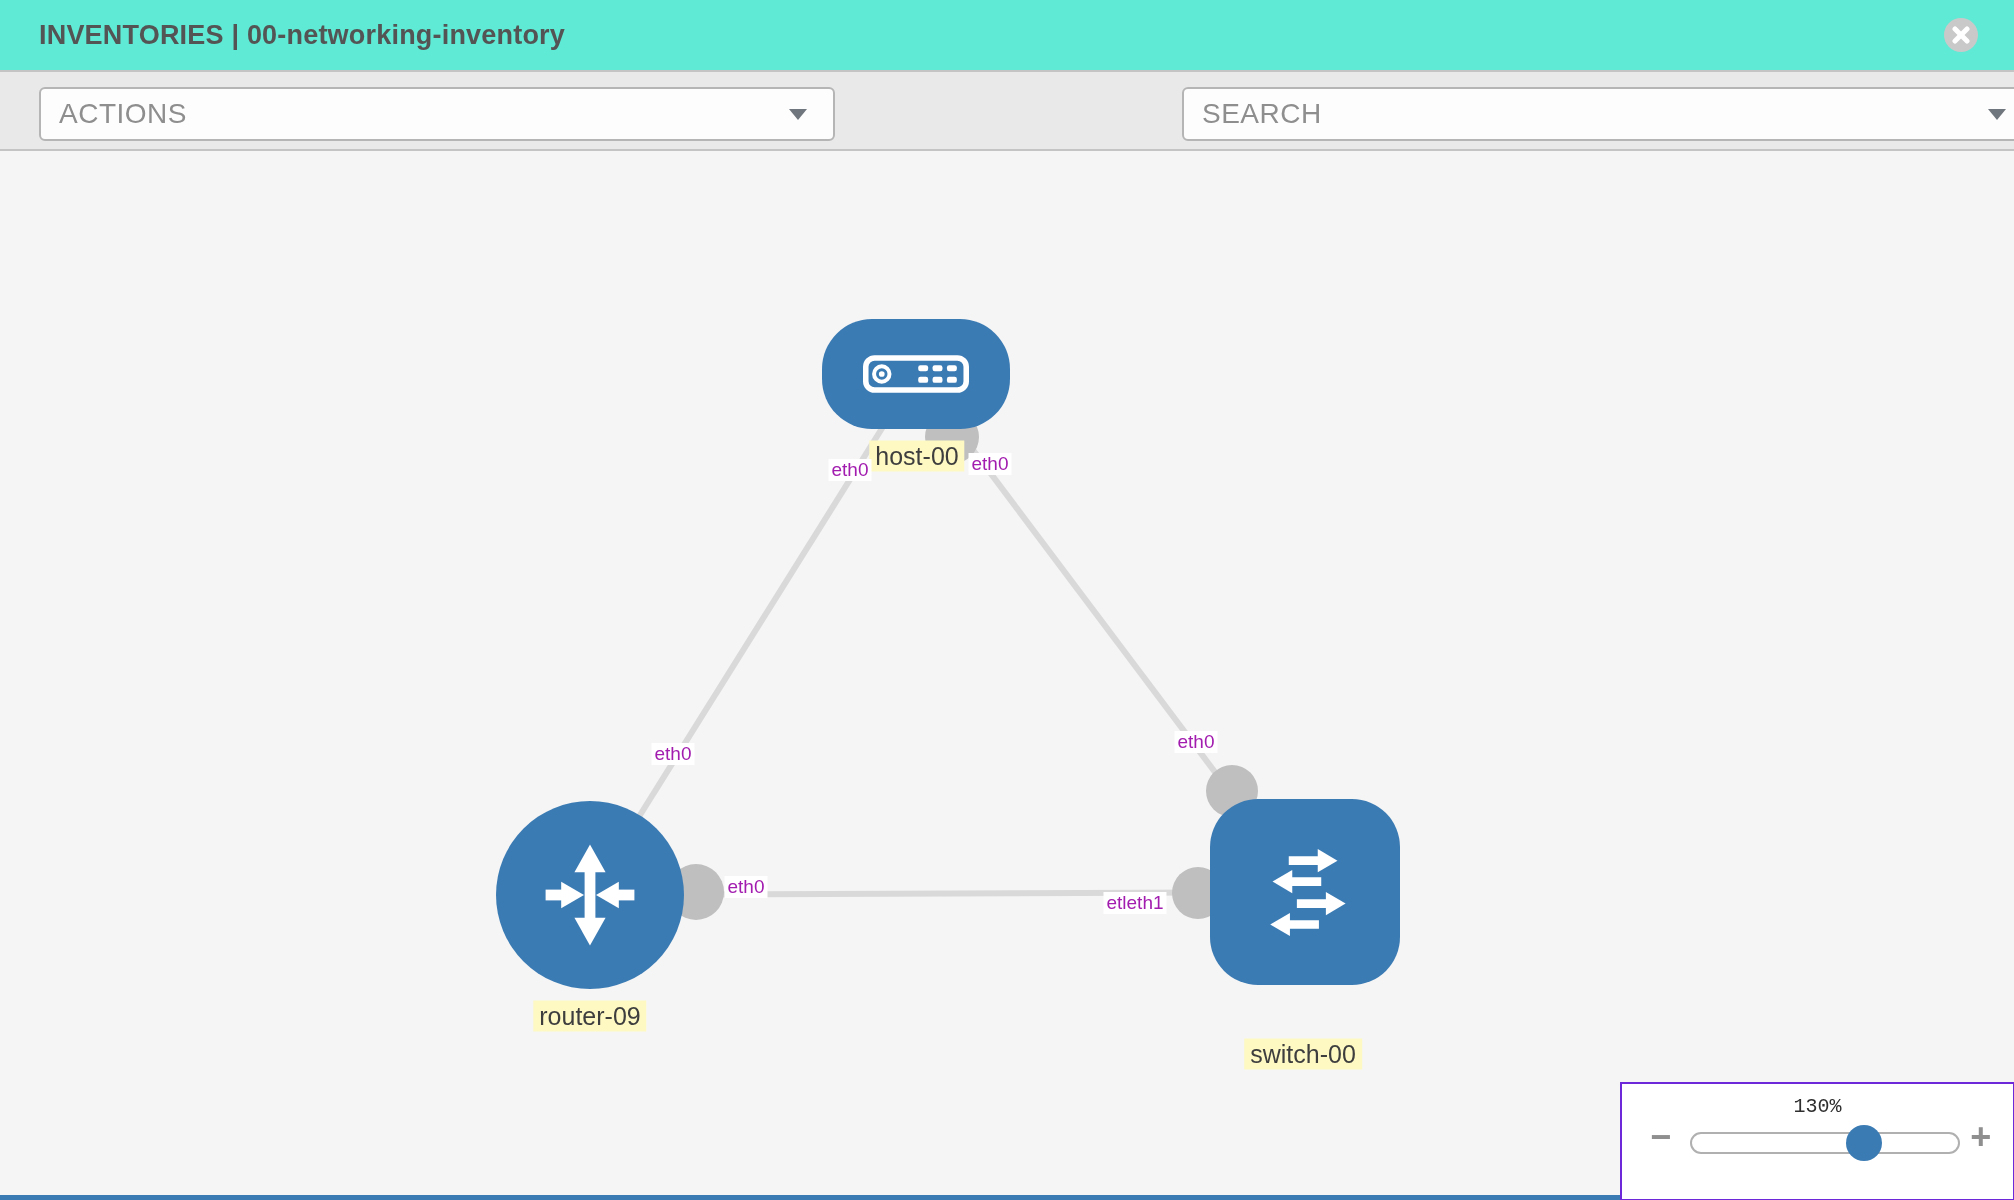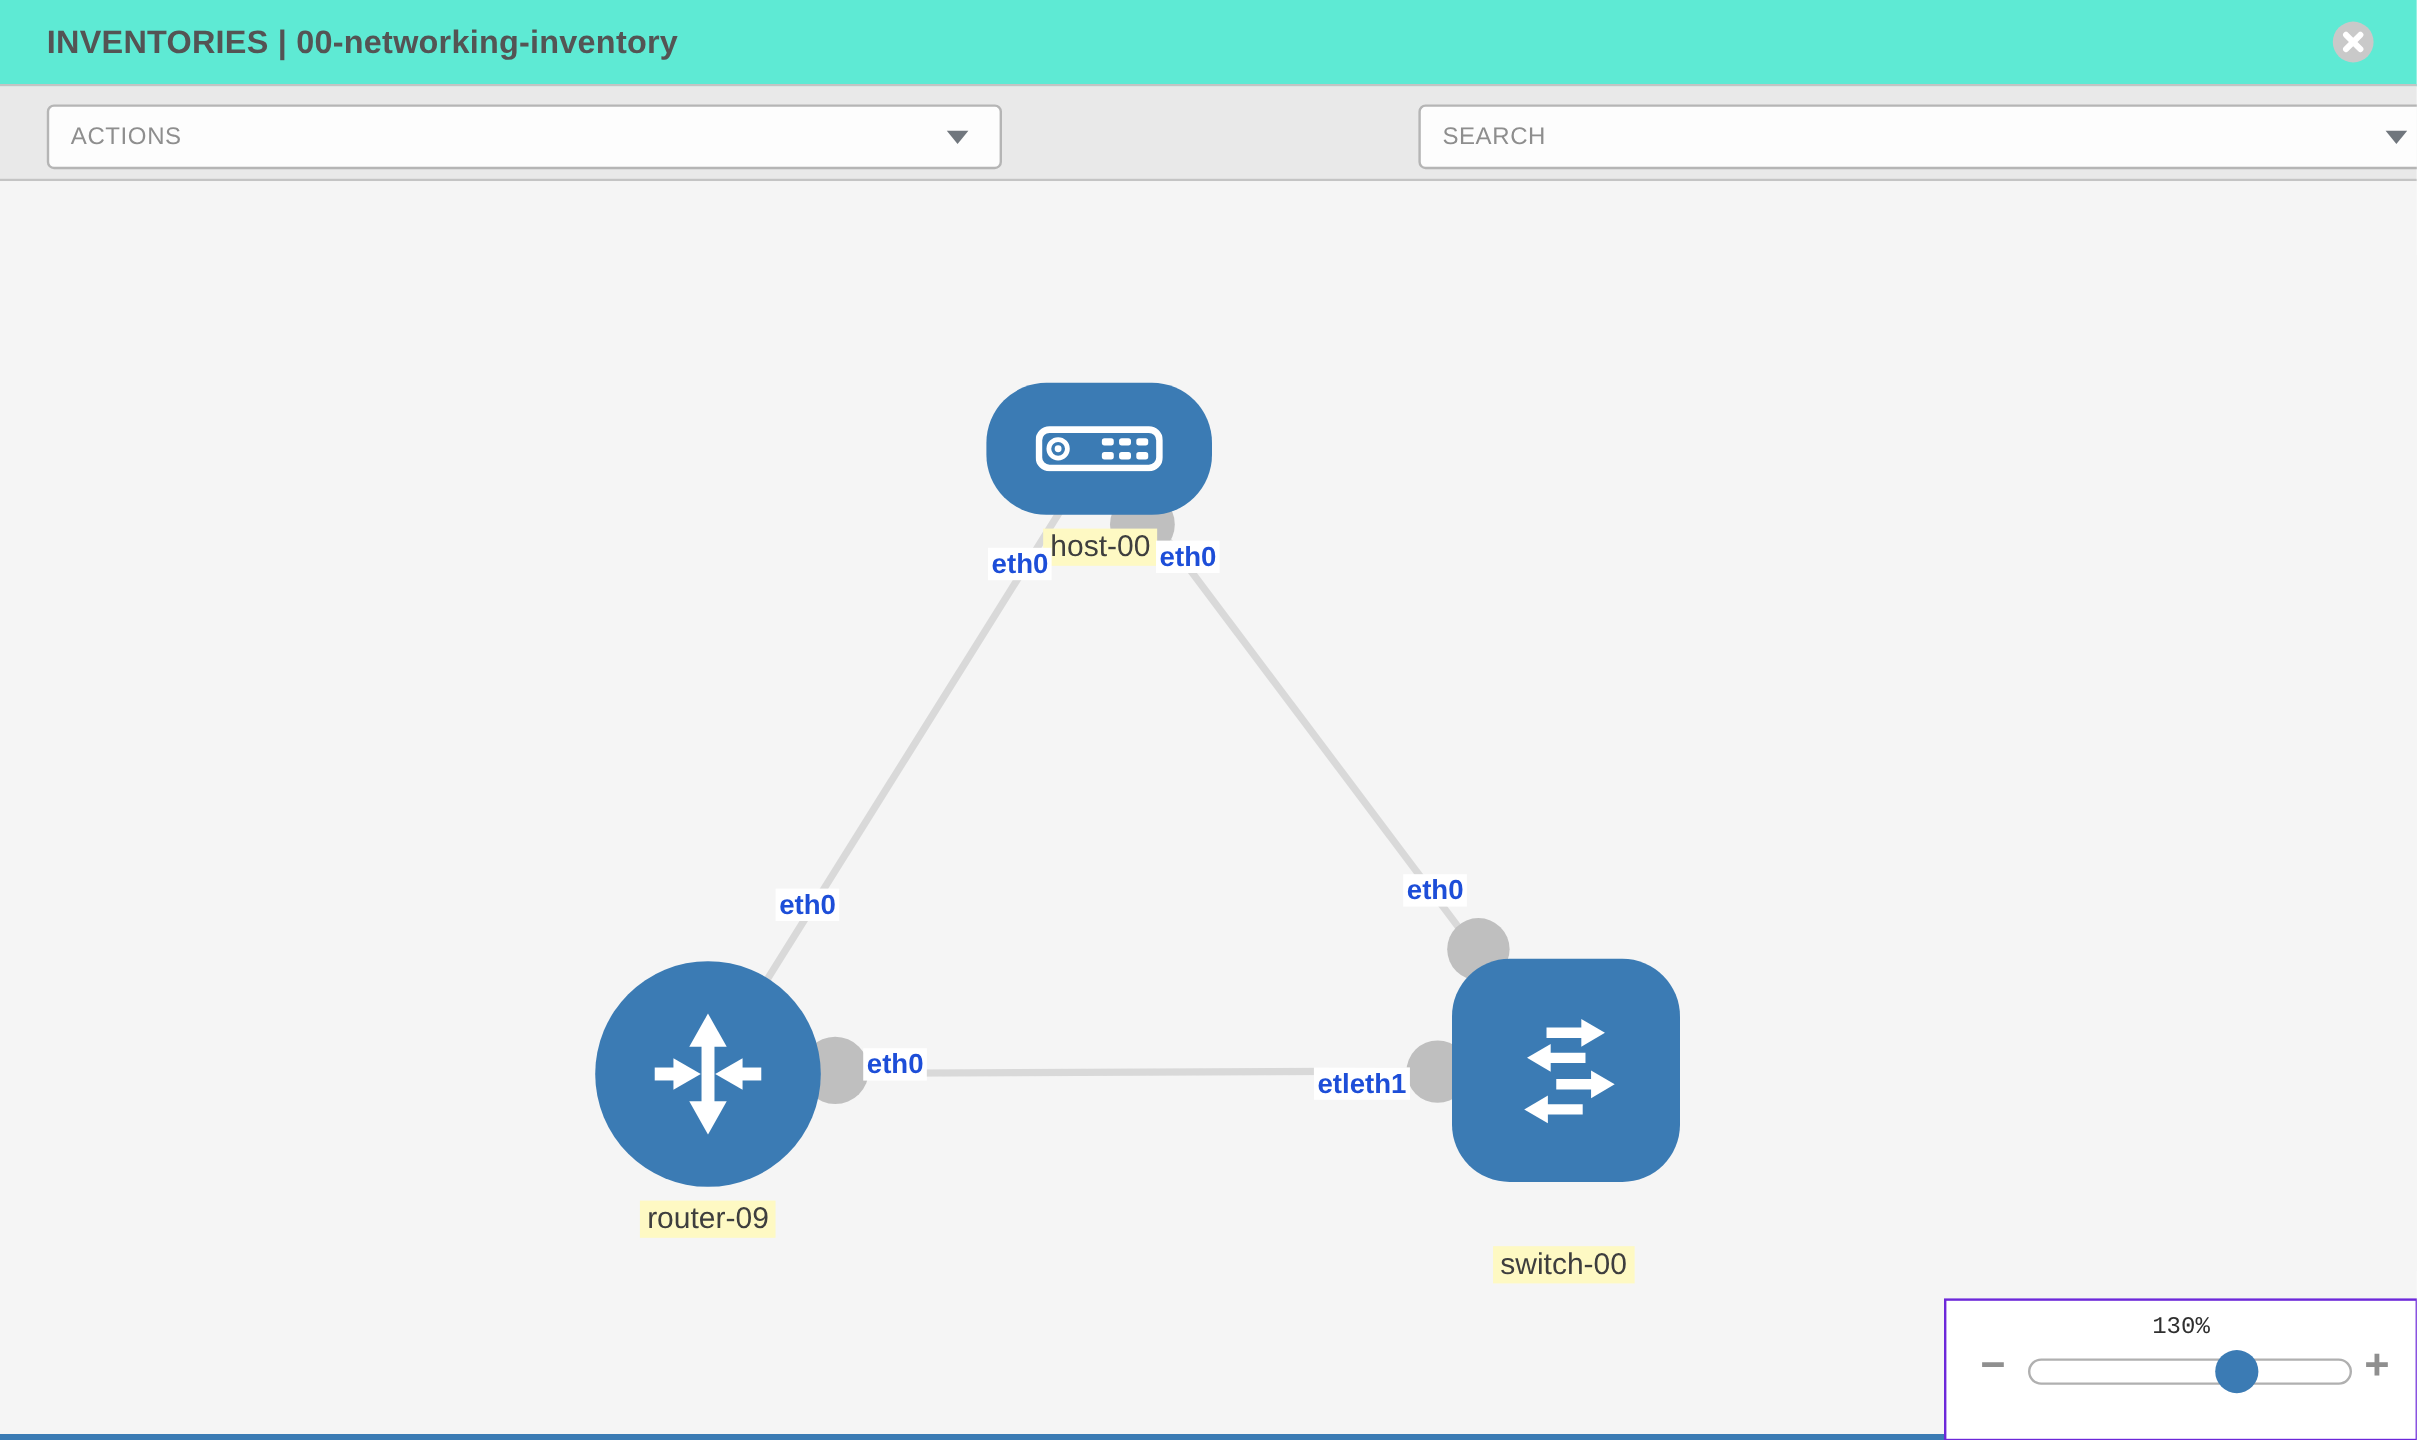--- a/index.html
+++ b/index.html
@@ -30,21 +30,21 @@
   
   .toolbar{
     position:absolute;left:0;top:72px;width:2014px;height:77px;background:#e9e9e9;
     border-bottom:2px solid #c4c4c4;
   }
   .select-box{
     position:absolute;top:15px;height:54px;background:#fdfdfd;border:2px solid #b5b5b5;
     border-radius:6px;display:flex;align-items:center;box-sizing:border-box;cursor:pointer;
   }
   .select-box .ph{
-    margin-left:18px;font-size:20px;color:#8e8e8e;letter-spacing:.5px;
+    margin-left:18px;font-size:28px;color:#8e8e8e;letter-spacing:.5px;
   }
   .caret{
     position:absolute;right:26px;top:50%;margin-top:-5px;width:0;height:0;
     border-left:9px solid transparent;border-right:9px solid transparent;border-top:11px solid #70767d;
   }
   .actions-box{left:39px;width:796px;}
   .search-box{left:1182px;width:852px;}
   .tool-icon{position:absolute;cursor:pointer;}
   .wrench{left:1052px;top:96px;}
   .key{left:1114px;top:99px;}
@@ -60,22 +60,22 @@
     cursor:pointer;
   }
   .node-host{left:822px;top:168px;width:188px;height:110px;border-radius:50px;}
   .node-router{left:496px;top:650px;width:188px;height:188px;border-radius:50%;}
   .node-switch{left:1210px;top:648px;width:190px;height:186px;border-radius:48px;}
   .node-label{
     position:absolute;transform:translate(-50%,-50%);background:#fef9c3;color:#3e3e3e;
     font-size:25px;padding:1px 6px;white-space:nowrap;
   }
   .iface-label{
-    position:absolute;transform:translate(-50%,-50%);background:#fff;color:#1d4ed8;
-    font-size:23px;padding:0 3px;white-space:nowrap;font-weight:bold;
+    position:absolute;transform:translate(-50%,-50%);background:#fff;color:#a21caf;
+    font-size:19px;padding:0 3px;white-space:nowrap;
   }
   
   .zoom-panel{
     position:absolute;left:1620px;top:931px;width:395px;height:119px;background:#fff;
     border:2px solid #6d28d9;box-sizing:border-box;z-index:5;font-family:Liberation Mono, monospace;
   }
   .zoom-level{
     position:absolute;left:0;top:11px;width:100%;text-align:center;font-size:20px;color:#2f2f2f;
   }
   .zoom-minus,.zoom-plus{

